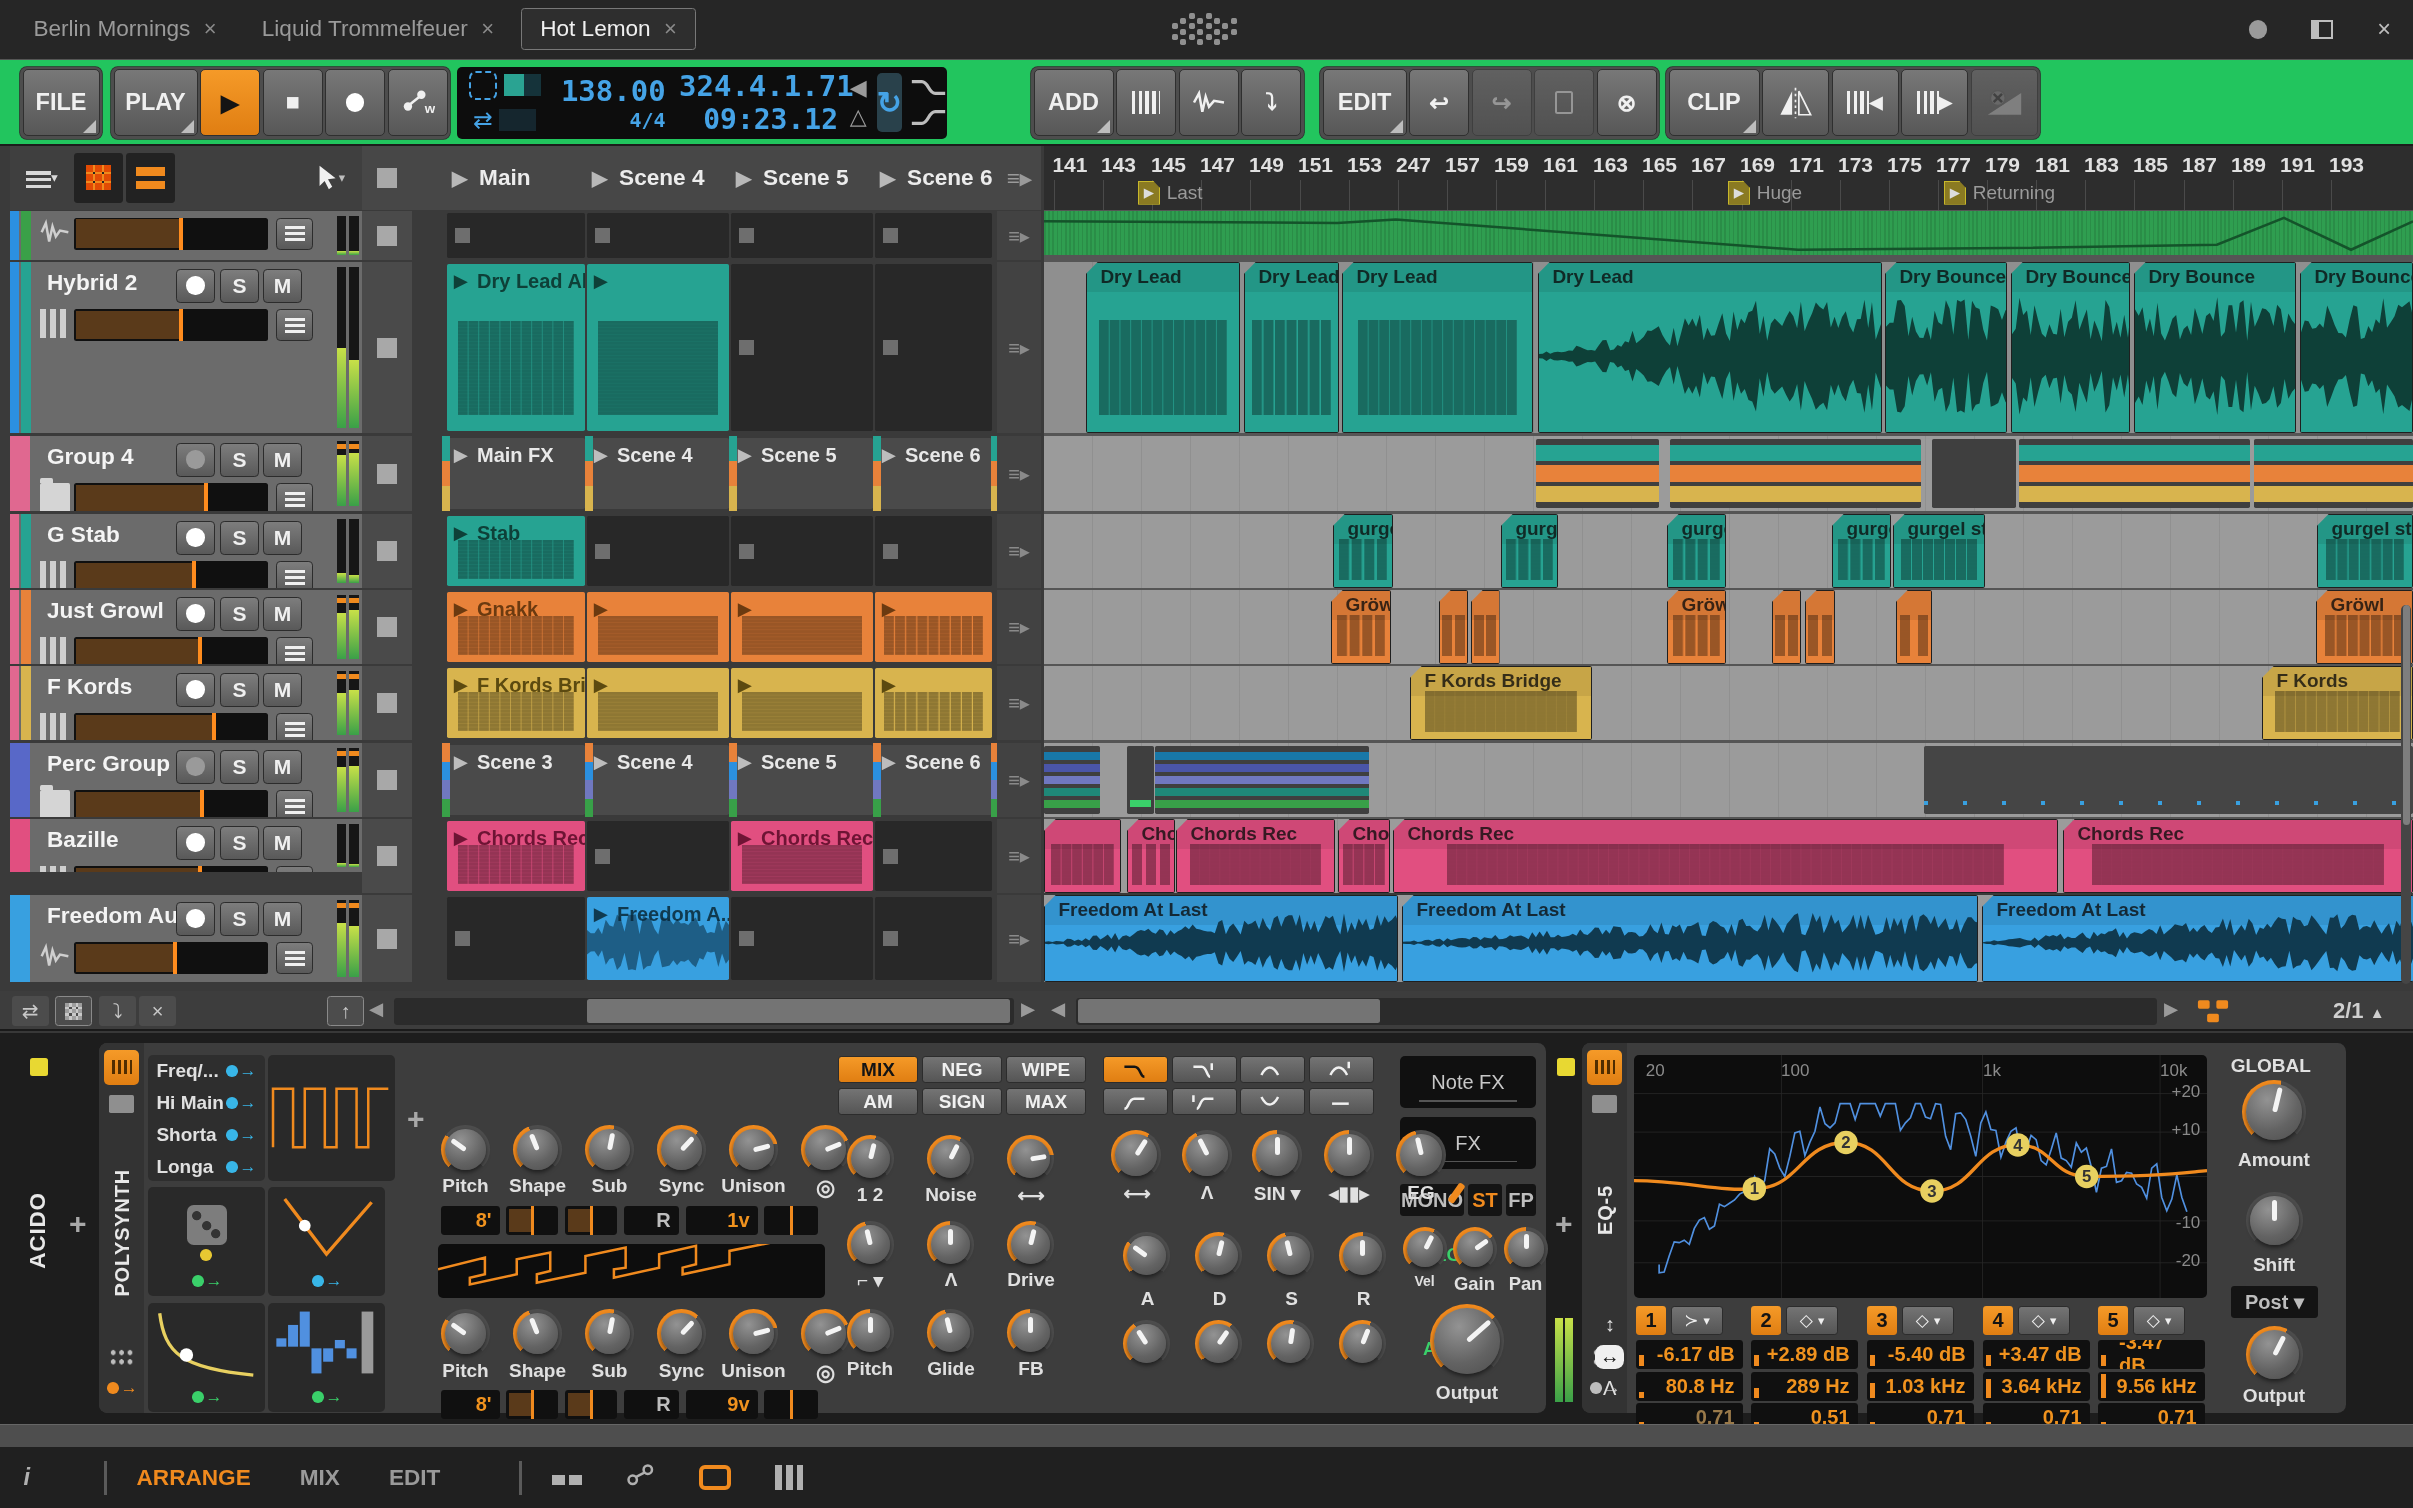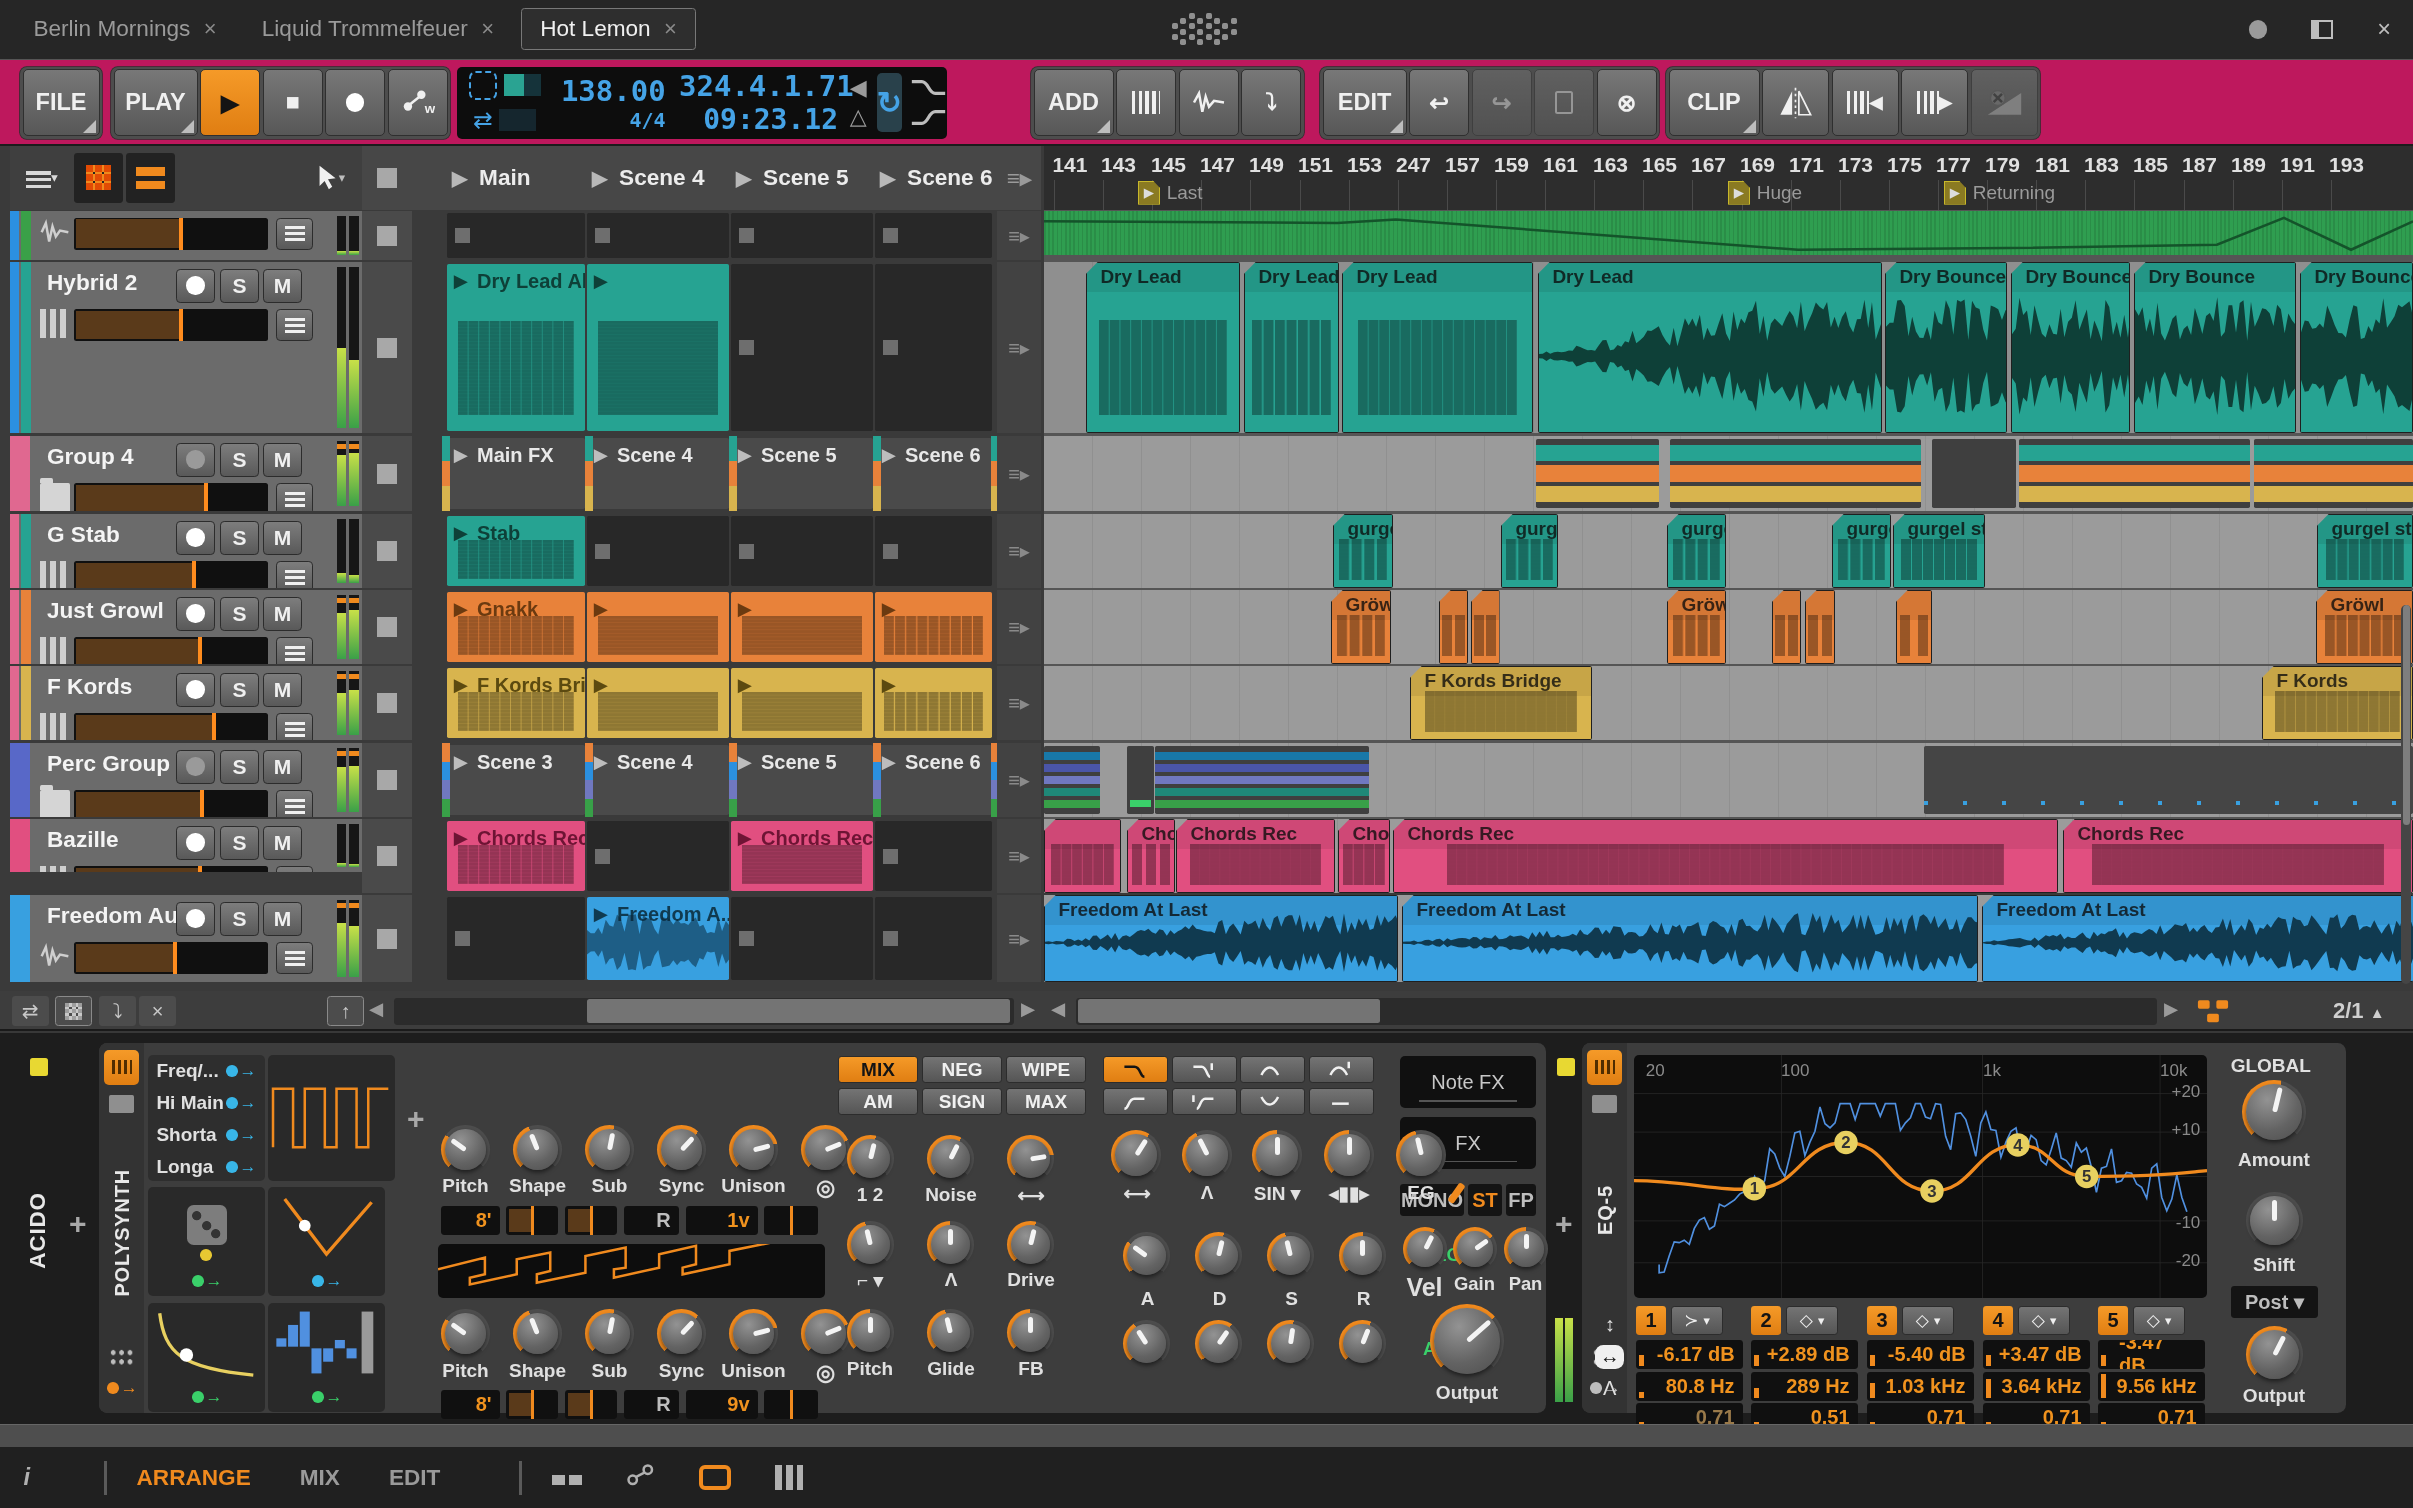--- a/index.html
+++ b/index.html
@@ -15,21 +15,21 @@
   .tab.active{color:#f0f0f0;border:1.7px solid #787878;background:#2e2e2e}
   .tabx{color:#8a8a8a;font-size:22px}
   .logo{position:absolute;left:1172px;top:11.7px;width:70px;height:35px}
   .logo i{position:absolute;width:5.9px;height:5.9px;border-radius:1.7px;background:#8f8f8f}
   .winctl{position:absolute;right:22px;top:0;height:59px;display:flex;align-items:center;gap:44px}
   .winctl span{color:#bdbdbd;font-size:23.5px}
   .windot{width:18.4px;height:18.4px;border-radius:50%;background:#9a9a9a}
   .winmax{width:22px;height:18.4px;border:2.5px solid #bdbdbd;border-left-width:8.4px}
 
   
-  .toolbar{position:absolute;left:0;top:59px;width:2413px;height:87px;background:#be185d;
+  .toolbar{position:absolute;left:0;top:59px;width:2413px;height:87px;background:#22c55e;
     border-top:1.7px solid #555;border-bottom:2.5px solid #1c1c1c}
   .tgroup{position:absolute;top:6.7px;height:72px;background:#4d4d4d;border-radius:6.7px;
     box-shadow:0 0 0 0.8px #2e2e2e;display:flex;padding:2.5px;gap:2.5px}
   .tbtn{height:67px;border-radius:5px;background:linear-gradient(#787878,#575757);
     border:0.8px solid #2f2f2f;color:#f0f0f0;font-size:23.5px;font-weight:bold;
     display:flex;align-items:center;justify-content:center;position:relative}
   .tbtn.dim{opacity:.45}
   .tbtn.on{background:linear-gradient(#f59a28,#e07e12);color:#1a1a1a}
   .fold::after{content:"";position:absolute;right:2.5px;bottom:2.5px;border-style:solid;
     border-width:0 0 13.4px 13.4px;border-color:transparent transparent #cfcfcf transparent;opacity:.85}
@@ -1462,21 +1462,21 @@
         <div class="klabel" style="left: 1155px; top: 245px; width: 75px;">S</div>
         <div class="knob" style="left: 1240px; top: 189px; width: 47px; height: 47px; --v: 0.5;"></div>
         <div class="klabel" style="left: 1227px; top: 245px; width: 75px;">R</div>
         <div class="knob" style="left: 1024px; top: 277px; width: 47px; height: 47px; --v: 0.38;"></div>
         <div class="knob" style="left: 1096px; top: 277px; width: 47px; height: 47px; --v: 0.63;"></div>
         <div class="knob" style="left: 1168px; top: 277px; width: 47px; height: 47px; --v: 0.53;"></div>
         <div class="knob" style="left: 1240px; top: 277px; width: 47px; height: 47px; --v: 0.58;"></div>
         <div class="fegtag" style="left: 1324px; top: 201px;">FEG <span class="modarrow" style="color:#3ad06a"><b style="background:#3ad06a"></b>→</span></div>
         <div class="fegtag" style="left: 1324px; top: 295px;">AEG <span class="modarrow" style="color:#3ad06a"><b style="background:#3ad06a"></b>→</span></div>
         <div class="knob" style="left: 1304px; top: 184px; width: 44px; height: 44px; --v: 0.6;"></div>
-        <div class="klabel" style="left: 1287px; top: 230px; width: 77px; font-size: 25px;">Vel</div>
+        <div class="klabel" style="left: 1287px; top: 230px; width: 77px; font-size: 14px;">Vel</div>
         <div class="knob" style="left: 1354px; top: 184px; width: 44px; height: 44px; --v: 0.7;"></div>
         <div class="klabel" style="left: 1337px; top: 230px; width: 77px; font-size: 18.4px;">Gain</div>
         <div class="knob" style="left: 1405px; top: 184px; width: 44px; height: 44px; --v: 0.5;"></div>
         <div class="klabel" style="left: 1388px; top: 230px; width: 77px; font-size: 18.4px;">Pan</div>
         <div class="knob" style="left: 1331px; top: 261px; width: 74px; height: 74px; --v: 0.68;"></div>
         <div class="klabel" style="left: 1316px; top: 339px; width: 104px;">Output</div>
       </div>
 
     <div class="yellowsq" style="left:1557px;top:25px"></div>
     <div class="plus" style="left:1555px;top:174px">+</div>

